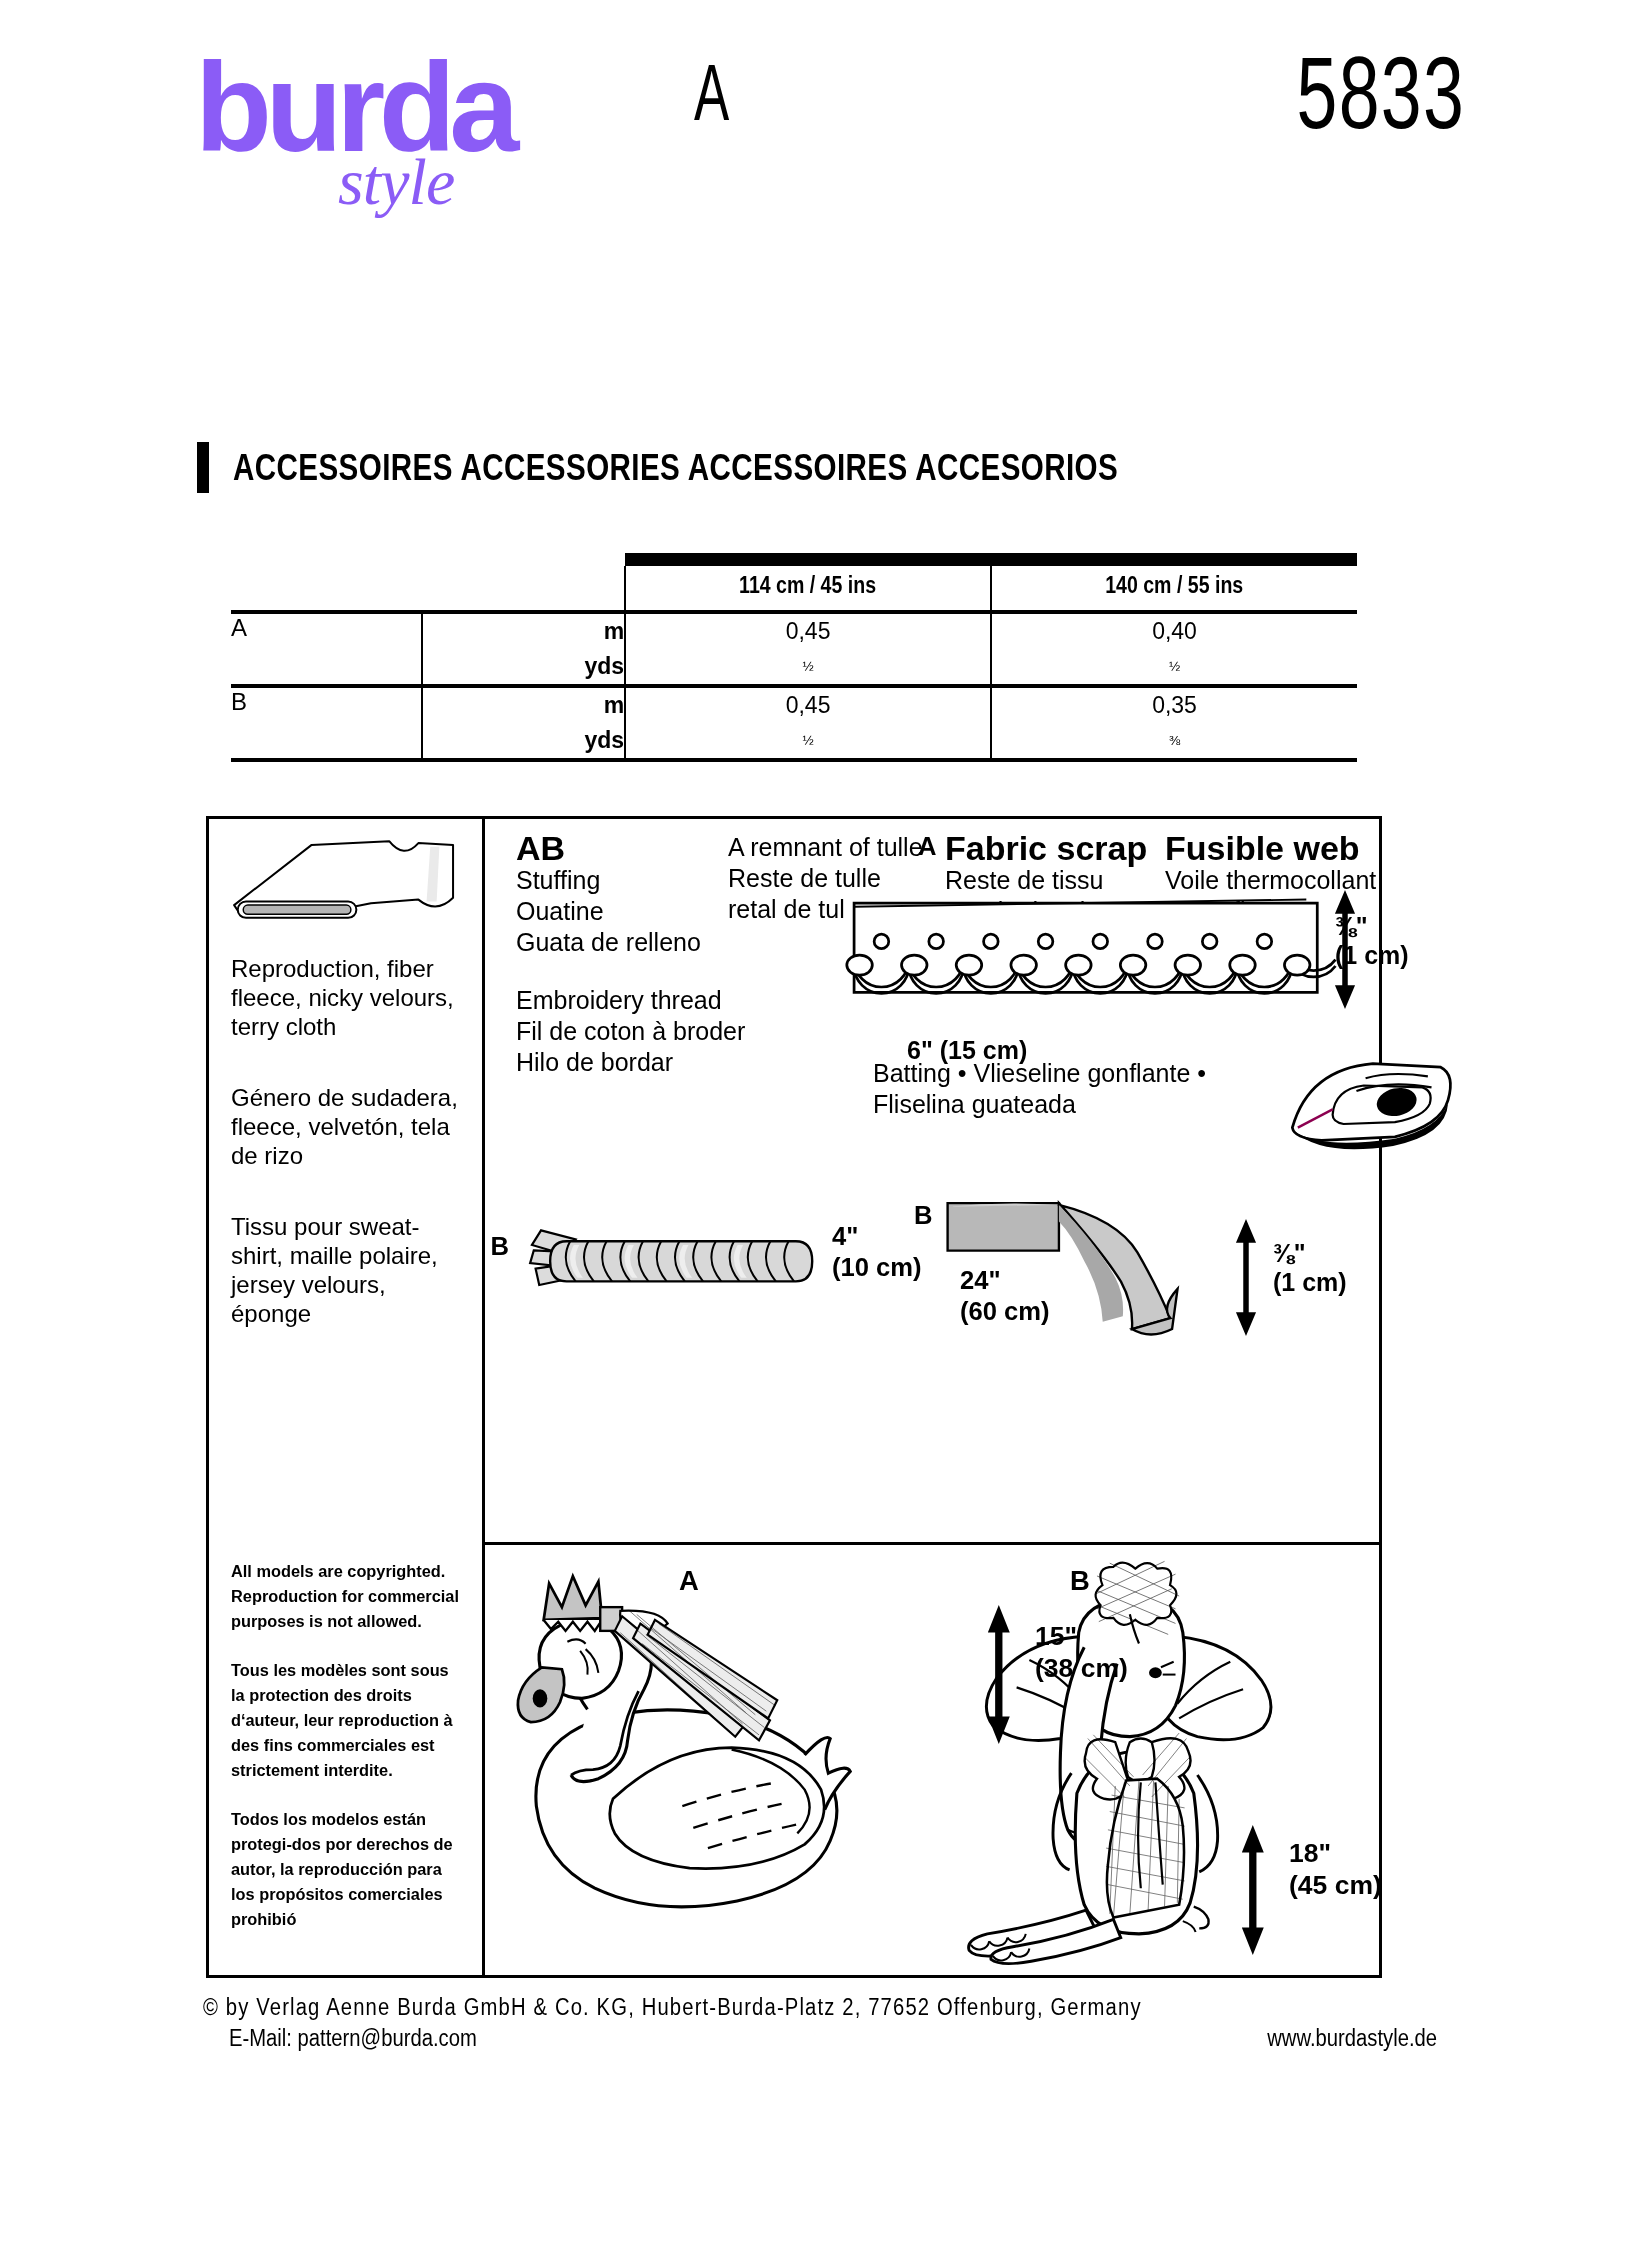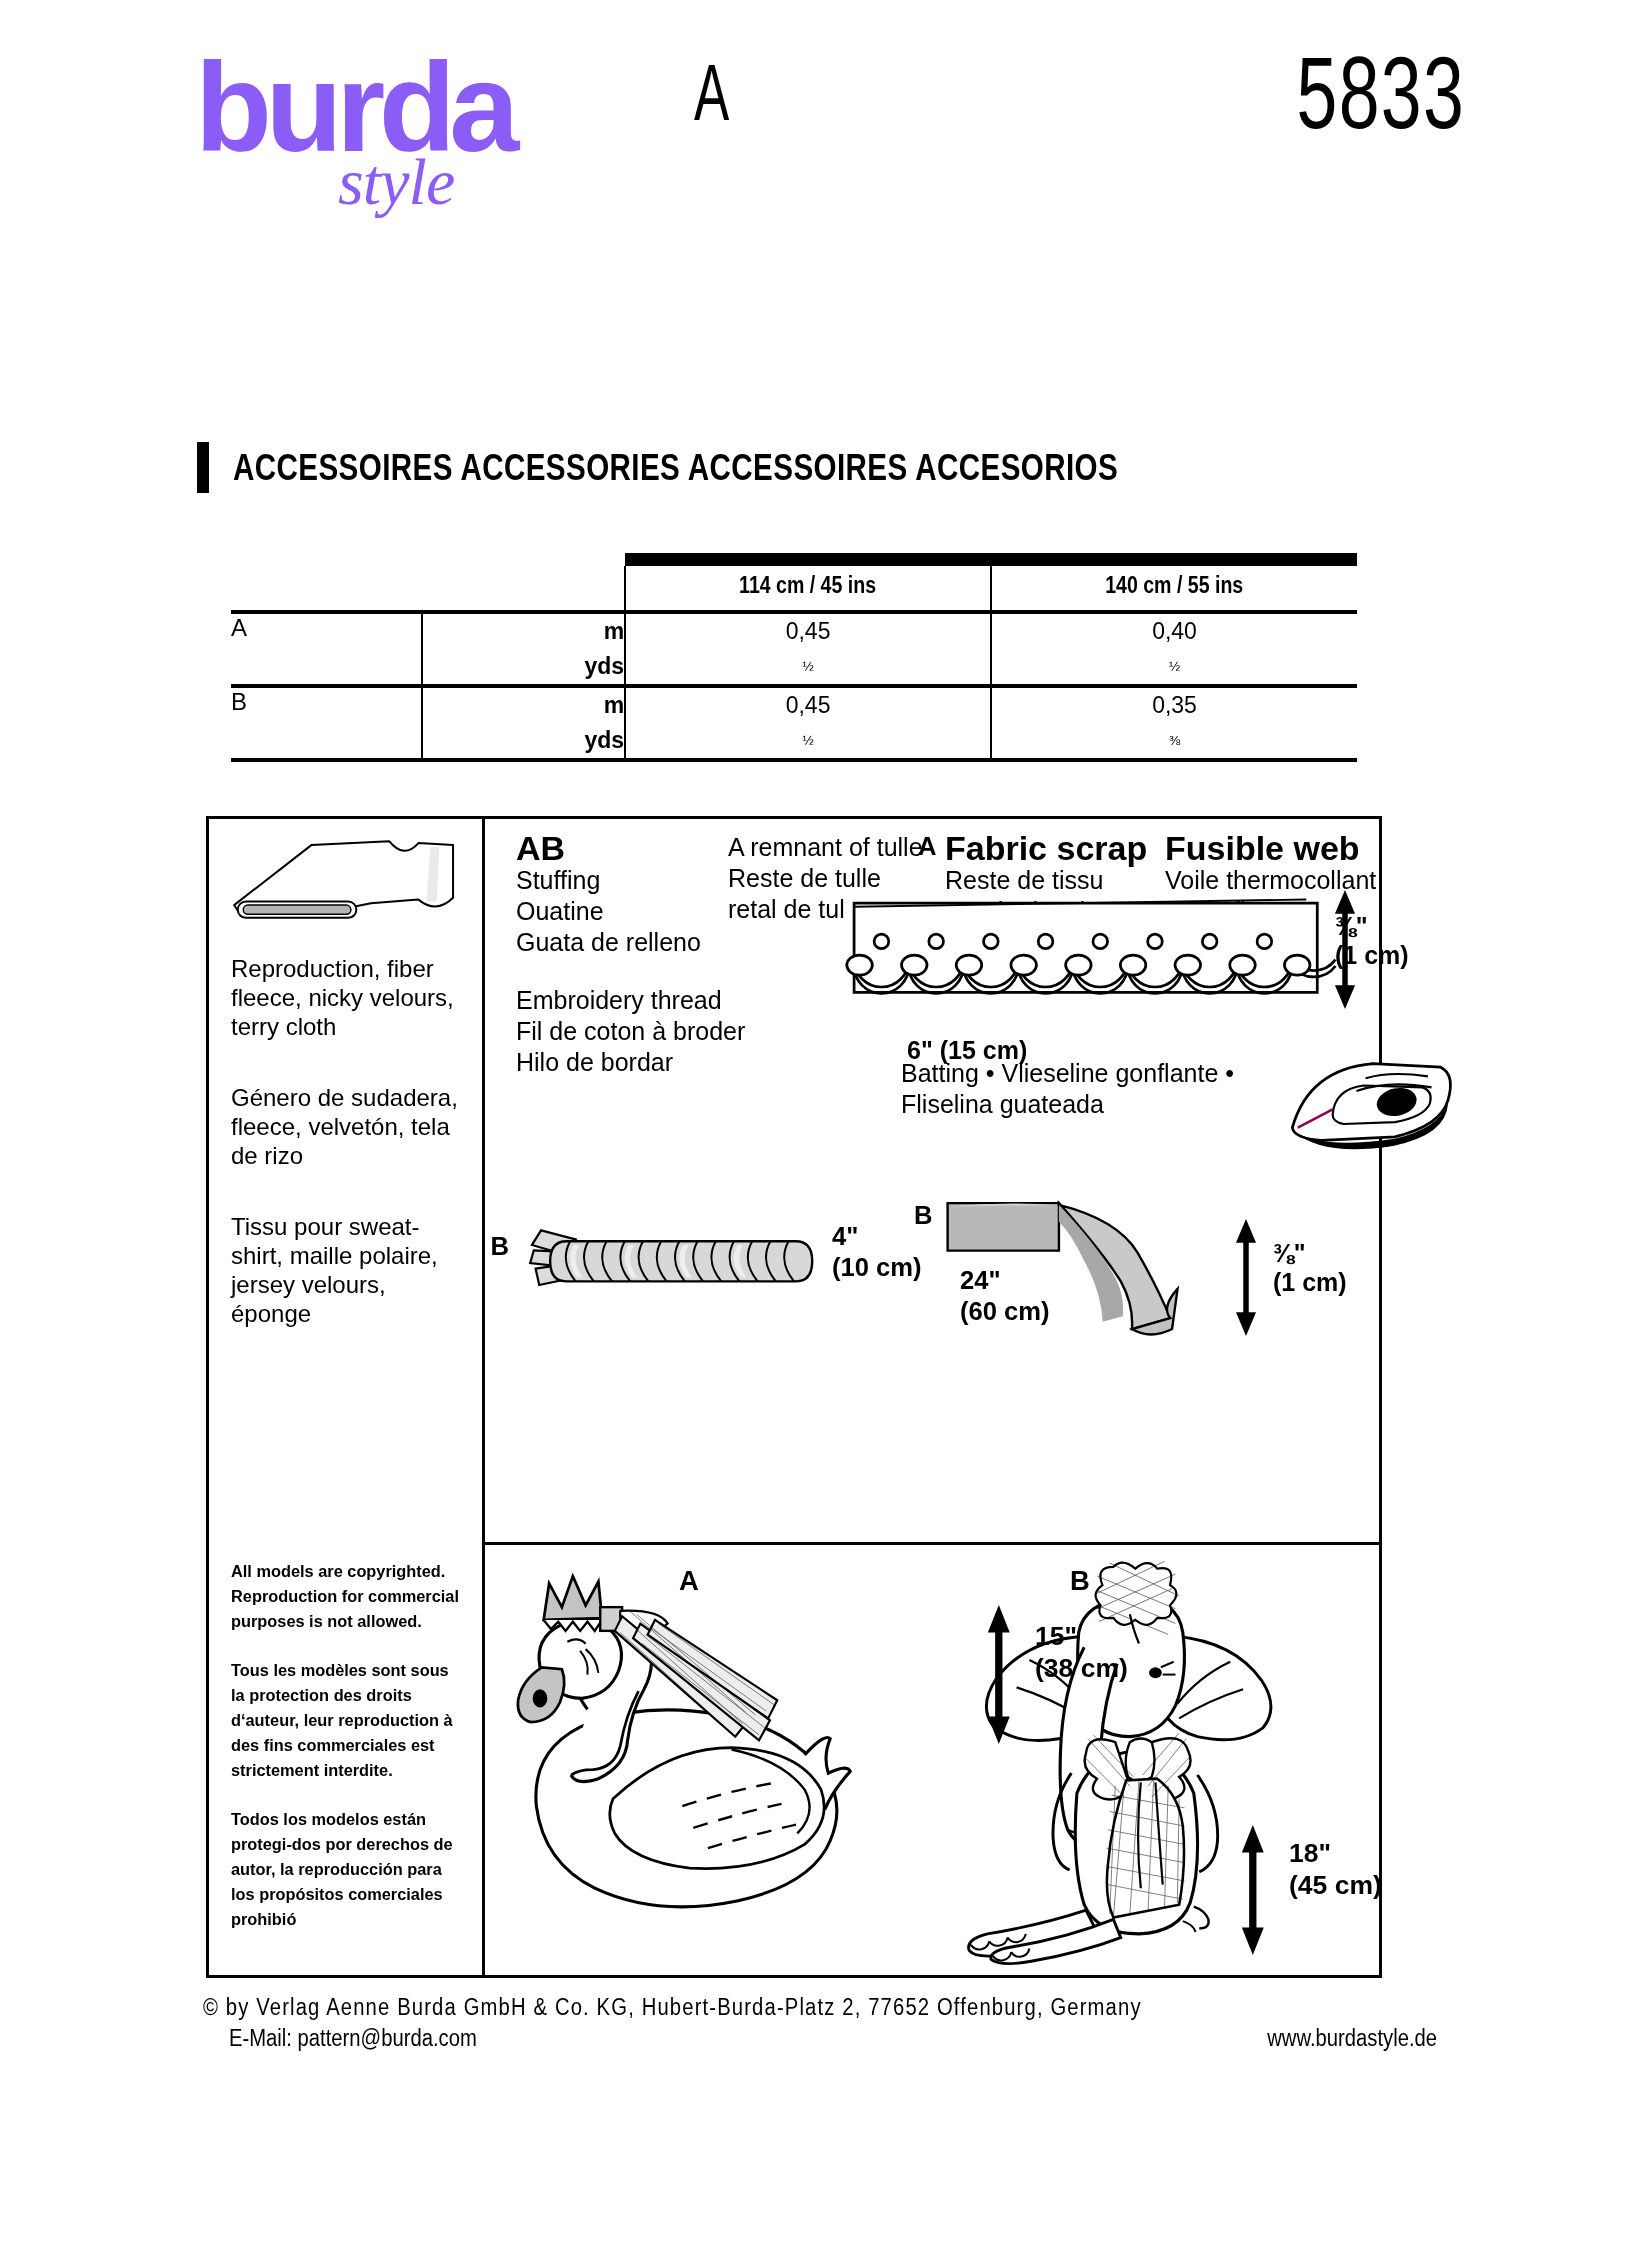--- a/index.html
+++ b/index.html
@@ -123,21 +123,21 @@
   .ncol.c1{left:0;width:219px;}
   .ncol.c2{left:212px;width:228px;}
   .ncol.c3{left:429px;width:210px;}
   .ncol.c4{left:649px;width:238px;}
   .ncol.c3 .hd{text-align:left;}
   .a-marker{position:absolute;left:402px;top:0;font-size:25.6px;font-weight:700;}
 
   .thread-block{position:absolute;left:31px;top:166px;}
   .thread-block div{font-size:25px;line-height:31px;white-space:nowrap;}
 
-  .batting-block{position:absolute;left:388px;top:239px;margin-left:28px;}
+  .batting-block{position:absolute;left:388px;top:239px;}
   .batting-block div{font-size:25px;line-height:31px;white-space:nowrap;}
 
   
   .lace-wrap{position:absolute;left:365px;top:75px;width:475px;height:155px;}
   .lace-label{position:absolute;left:422px;top:217px;font-size:25px;font-weight:700;white-space:nowrap;}
   .lace-dim{position:absolute;left:850px;top:93px;font-size:25px;line-height:29px;font-weight:700;white-space:nowrap;}
   .arrowV{position:absolute;}
 
   .iron-wrap{position:absolute;left:800px;top:228px;width:174px;height:110px;}
 

